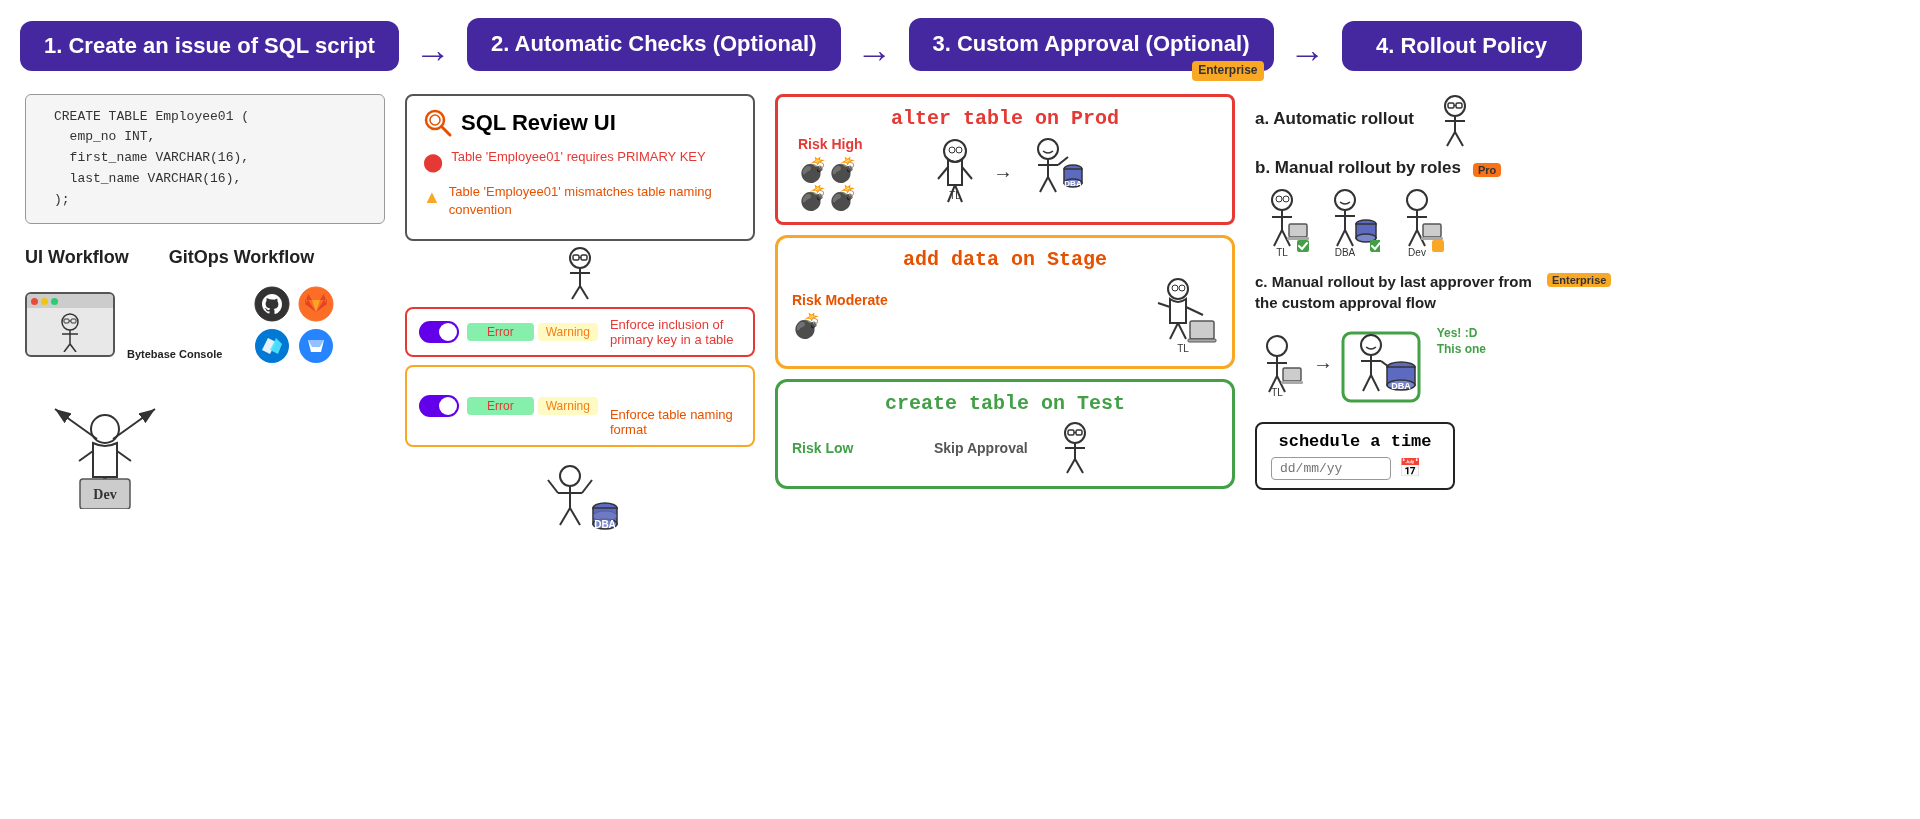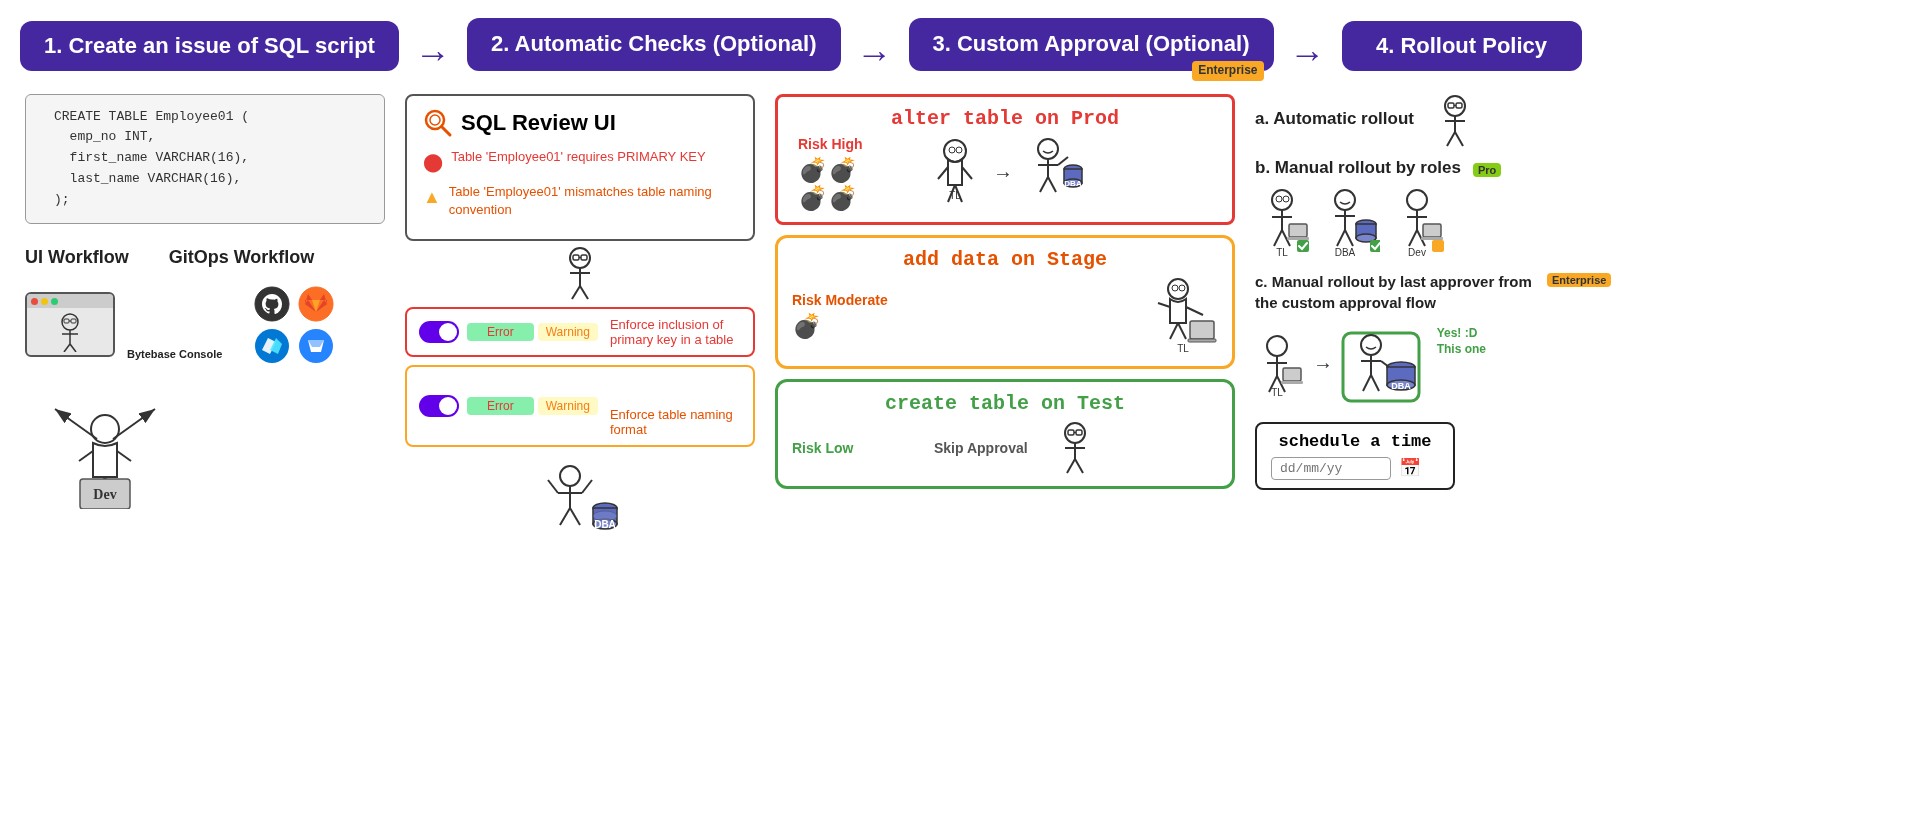--- a/index.html
+++ b/index.html
@@ -355,21 +355,21 @@
     }
 
     .rollout-label {
       font-size: 17px;
       font-weight: bold;
       color: #222;
       margin-bottom: 4px;
     }
 
     .pro-badge {
-      background: #84cc16;
+      background: #f97316;
       color: #333;
       font-size: 11px;
       font-weight: bold;
       border-radius: 4px;
       padding: 1px 5px;
       margin-left: 6px;
       vertical-align: middle;
     }
 
     .enterprise-badge-inline {

